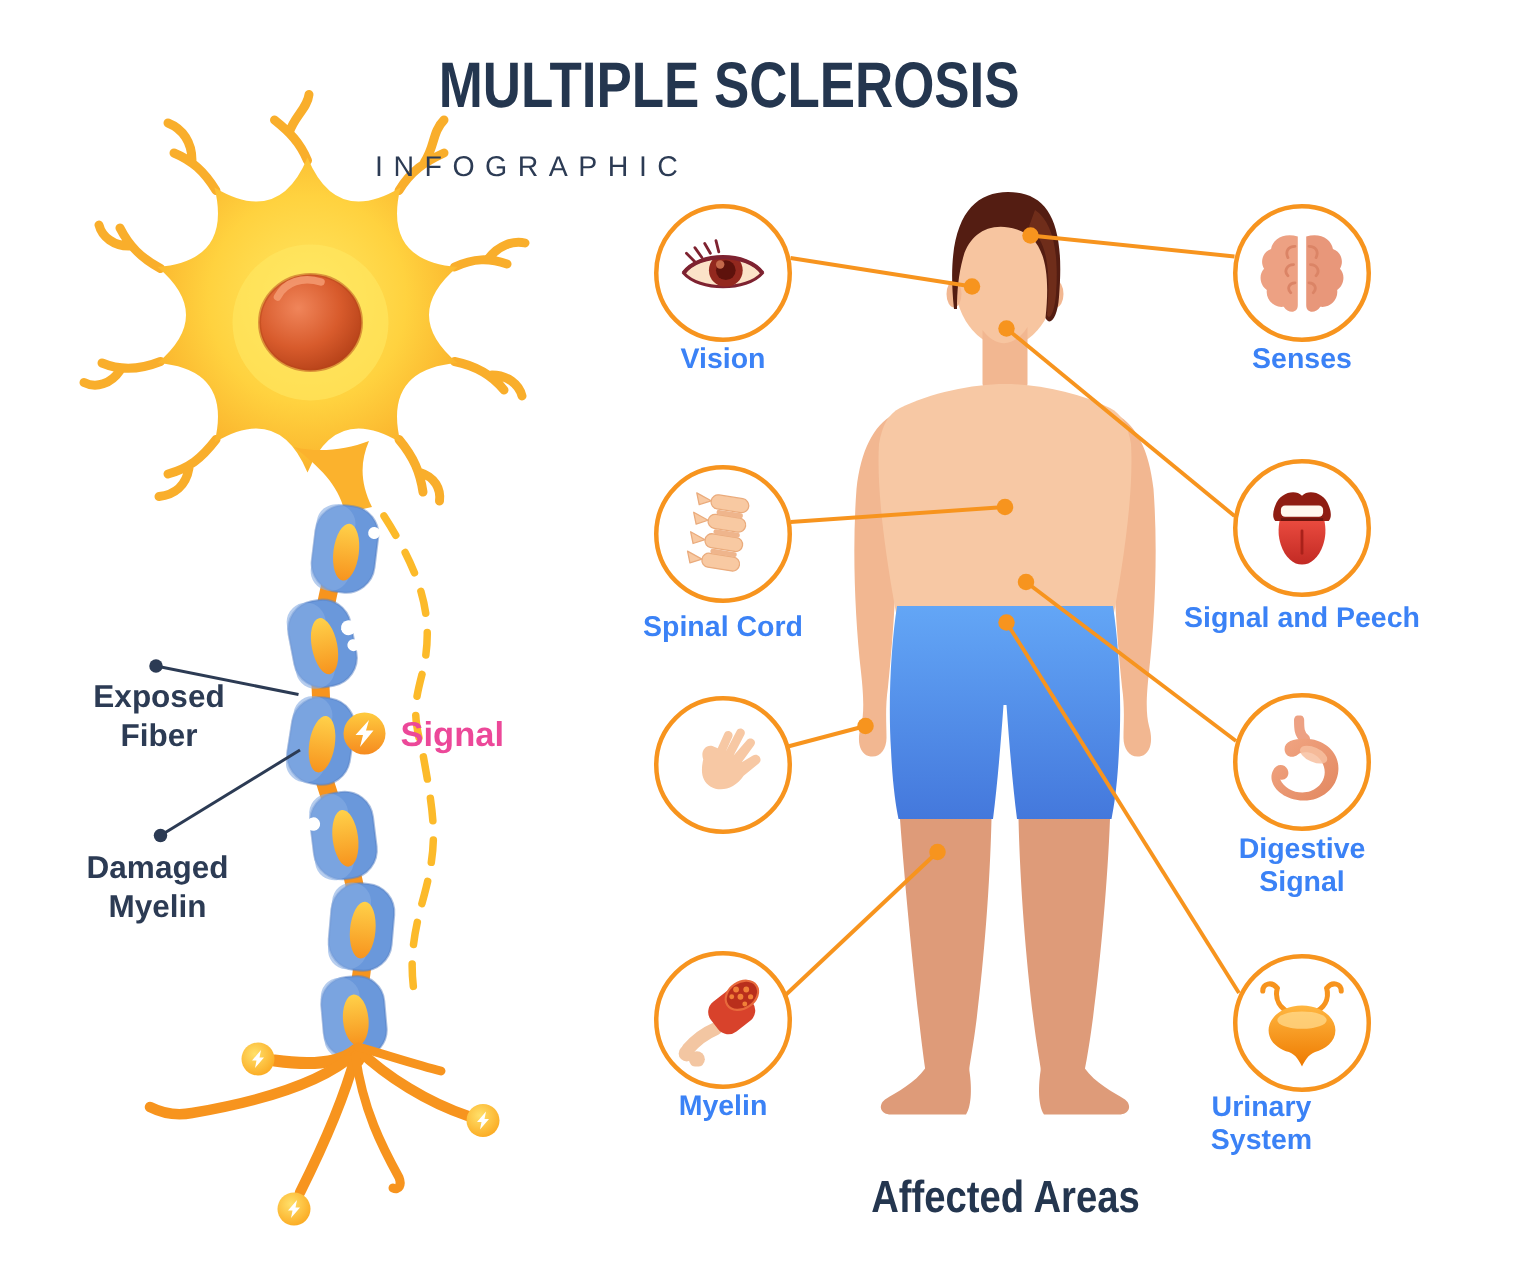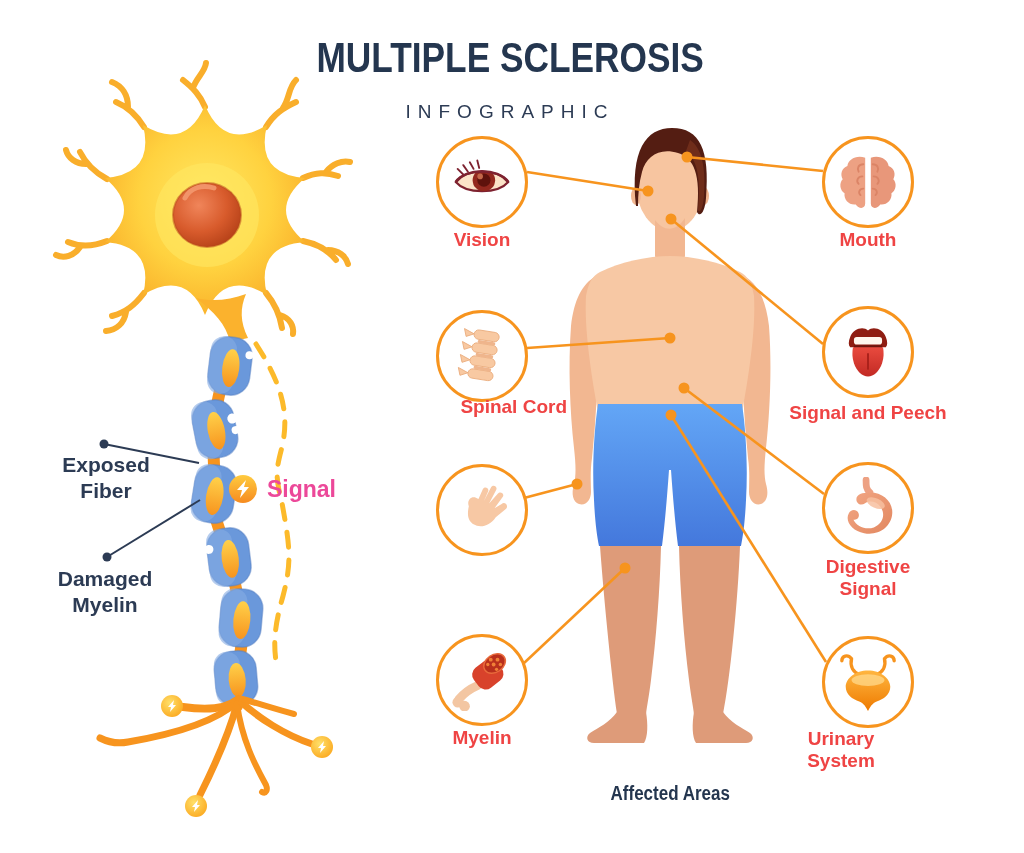--- a/index.html
+++ b/index.html
@@ -1,34 +1,34 @@
 <!DOCTYPE html>
 <html><head>
 <meta charset="utf-8">
 <style>
   html,body{margin:0;padding:0;background:#fff;}
   .stage{position:relative;width:1024px;height:853px;background:#ffffff;overflow:hidden;
          font-family:"Liberation Sans",sans-serif;color:#2C3B54;}
   .abs{position:absolute;}
   
-  .hdr{left:250px;top:36px;width:520px;text-align:center;}
+  .hdr{left:250px;top:36px;width:520px;text-align:left;}
   .hdr-title{font-size:43px;font-weight:800;color:#24364F;letter-spacing:0px;line-height:1;}
   .condensed{display:inline-block;transform:scaleX(.82);transform-origin:center;white-space:nowrap;}
   .hdr-sub{margin-top:22px;font-size:19px;font-weight:500;letter-spacing:7px;color:#2C3B54;}
   
   .nlabel{position:absolute;text-align:center;font-size:21px;font-weight:600;line-height:1.22;
           color:#2C3B54;white-space:pre-line;}
   .signal-label{position:absolute;font-size:23px;font-weight:600;color:#ec4899;}
   
   .area-circle{position:absolute;width:92px;height:92px;box-sizing:border-box;border:3px solid #F7941E;
                border-radius:50%;background:#fff;display:flex;align-items:center;justify-content:center;}
   .area-label{position:absolute;width:170px;text-align:center;font-size:19px;font-weight:600;
-              color:#ef4444;line-height:1.18;white-space:pre-line;}
+              color:#3b82f6;line-height:1.18;white-space:pre-line;}
   
-  .caption{left:520px;top:782px;width:300px;text-align:center;font-size:20px;font-weight:800;color:#24364F;}
+  .caption{left:520px;top:782px;width:300px;text-align:center;font-size:30px;font-weight:800;color:#24364F;}
   svg{display:block;}
 </style>
 </head>
 <body>
 
 <div class="stage">
 
   <svg class="abs" style="left:0;top:0;" width="400" height="853" viewBox="0 0 400 853">
     <defs>
       <radialGradient id="somaGrad" cx="50%" cy="45%" r="60%">
@@ -263,21 +263,21 @@
             <path d="M20,52 L9,48 L12,56 Z"></path>
         </g>
         <g fill="#EFB58C">
           <rect x="25" y="15.5" width="19" height="3.5" rx="1.7"></rect>
           <rect x="25" y="29.5" width="19" height="3.5" rx="1.7"></rect>
           <rect x="25" y="43.5" width="19" height="3.5" rx="1.7"></rect>
         </g>
       </g>
     </svg>
   </div>
-  <div class="area-label" style="left:397px;top:396px;text-align:right;">Spinal Cord</div>
+  <div class="area-label" style="left:397px;top:408px;">Spinal Cord</div>
 
   <div class="area-circle" style="left:436px;top:464px;">
     <svg width="62" height="62" viewBox="0 0 64 64">
       <g transform="rotate(24 32 32)">
         <path fill="#F7C8A4" d="M18,34 C14,30 15,24 20,23 L24,23 L24,12 C24,8 30,8 30,12 L30,23 L31,7 C31,3 37,3 37,7
              L36,23 L40,10 C41,6 47,7 46,11 L43,25 L48,18 C50,14 56,17 54,21 L48,33
              C46,44 38,50 30,49 C24,48 20,44 18,34 Z"></path>
       </g>
     </svg>
   </div>
@@ -306,21 +306,21 @@
   <div class="area-circle" style="left:822px;top:136px;">
     <svg width="60" height="60" viewBox="0 0 64 64">
       <path d="M29,6 C19,3 11,8 10,15 C4,17 2,24 5,29 C1,33 2,41 7,44 C6,51 12,57 19,56 C22,61 29,61 29,55 Z" fill="#EDA183"></path>
       <path d="M35,6 C45,3 53,8 54,15 C60,17 62,24 59,29 C63,33 62,41 57,44 C58,51 52,57 45,56 C42,61 35,61 35,55 Z" fill="#E8977A"></path>
       <g stroke="#DB8466" stroke-width="2" fill="none" stroke-linecap="round">
         <path d="M27,13 C22,13 20,17 22,21 M26,26 C21,26 19,31 22,34 M27,39 C23,39 21,43 24,46"></path>
         <path d="M37,13 C42,13 44,17 42,21 M38,26 C43,26 45,31 42,34 M37,39 C41,39 43,43 40,46"></path>
       </g>
     </svg>
   </div>
-  <div class="area-label" style="left:783px;top:229px;">Mouth</div>
+  <div class="area-label" style="left:783px;top:229px;">Senses</div>
 
   <div class="area-circle" style="left:822px;top:306px;">
     <svg width="60" height="60" viewBox="0 0 64 64">
       <defs>
           <linearGradient id="tongueGrad" x1="0" y1="0" x2="0" y2="1">
         <stop offset="0%" stop-color="#E94A3E"></stop>
             <stop offset="100%" stop-color="#C22A24"></stop>
       </linearGradient>
         </defs>
       <path d="M13,16 C16,7 27,4 32,9 C37,4 48,7 51,16 C53,21 53,25 51,27 L13,27 C11,25 11,21 13,16 Z" fill="#8F1D12"></path>

